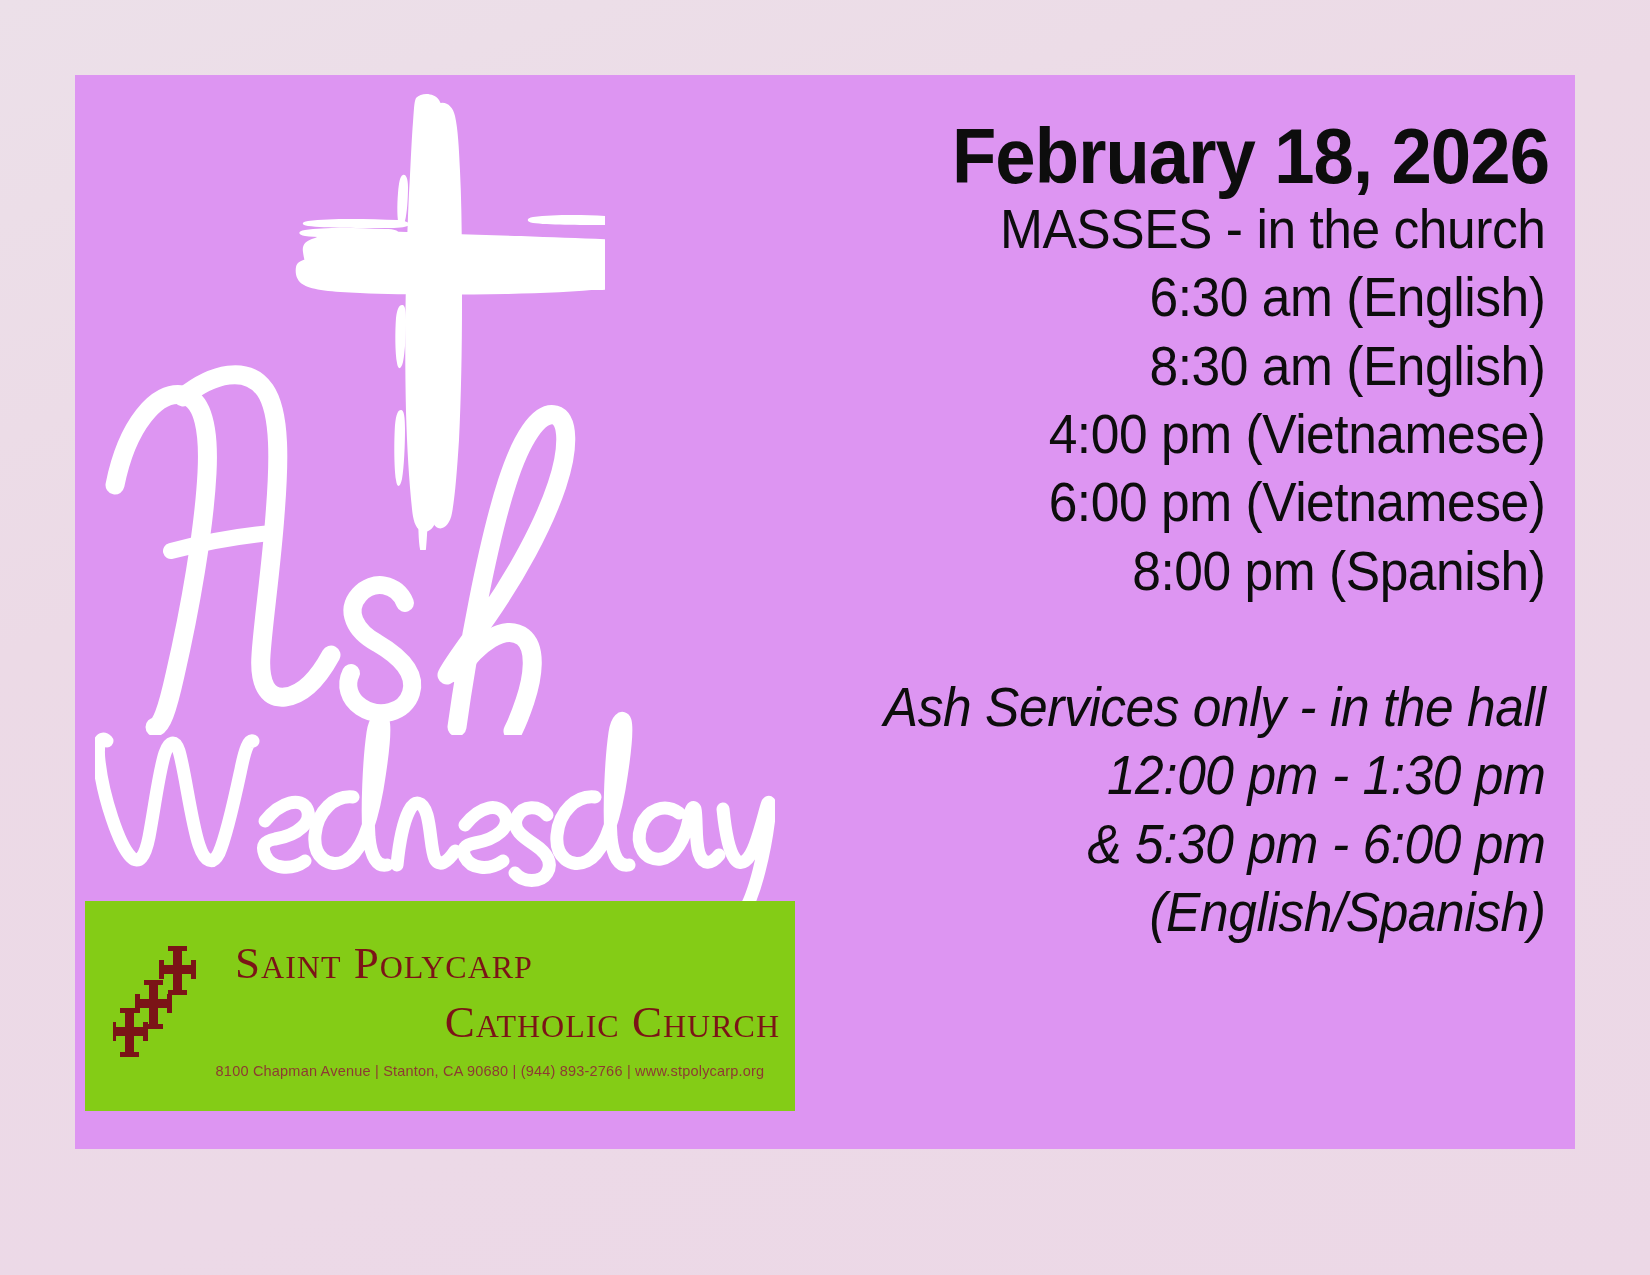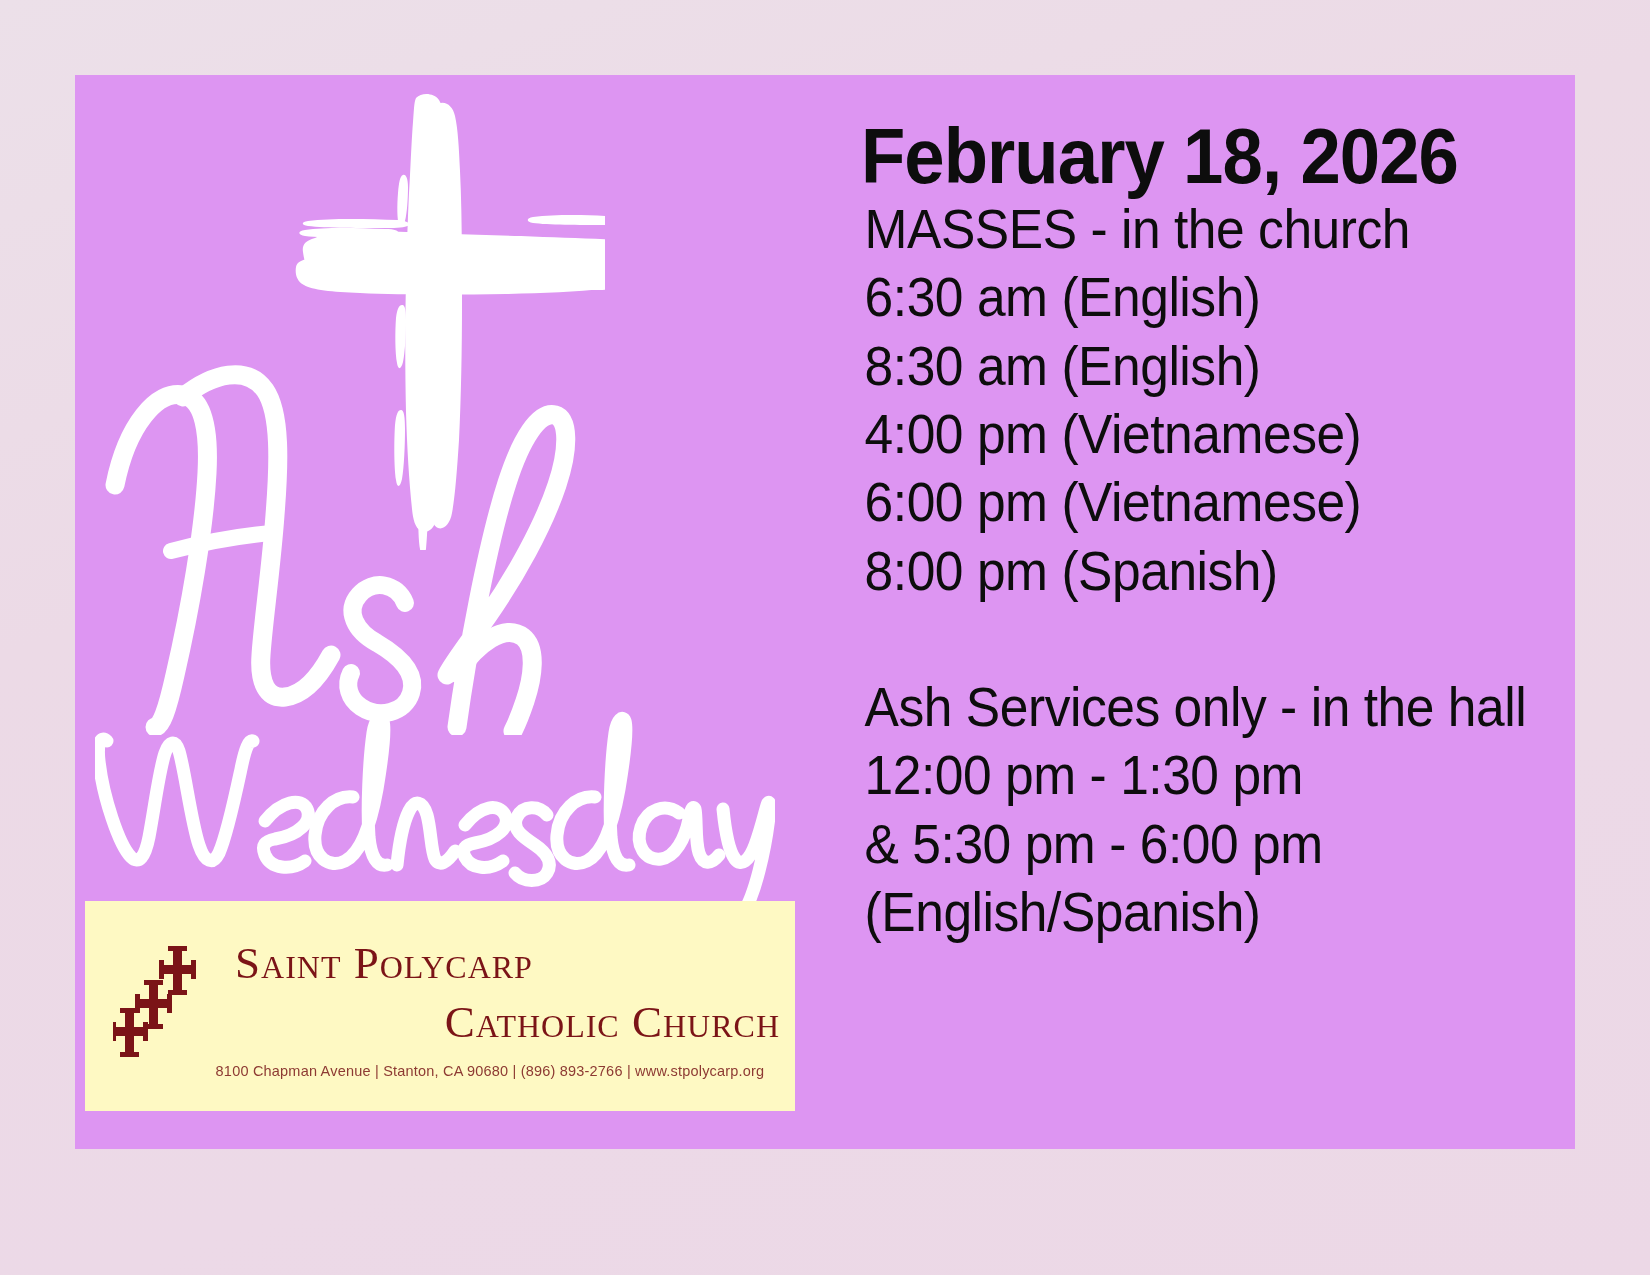--- a/index.html
+++ b/index.html
@@ -34,21 +34,21 @@
 
   
   .wed-script{
     position:absolute;left:20px;top:630px;width:680px;height:230px;
   }
   .wed-script svg{display:block;width:100%;height:100%;}
 
   
   .logo-box{
     position:absolute;left:10px;top:826px;width:710px;height:210px;
-    background:#fef9c3;
+    background:#84cc16;
     display:block;
   }
   .logo-inner{
     position:relative;width:100%;height:100%;
   }
   .logo-crosses{
     position:absolute;left:28px;top:38px;width:120px;height:120px;
   }
   .logo-crosses svg{display:block;width:100%;height:100%;}
   .logo-name{
@@ -68,37 +68,37 @@
   .logo-addr{
     position:absolute;left:110px;top:162px;width:590px;
     text-align:center;color:#8d3a33;
     font-family:"Liberation Sans",sans-serif;
     font-size:14.5px;letter-spacing:.2px;white-space:nowrap;
   }
 
   
   .right-col{
     position:absolute;left:760px;top:0;width:740px;height:1074px;
-    text-align:left;color:#0d0d0d;
+    text-align:right;color:#0d0d0d;
   }
   .headline{
     margin-top:42px;
     font-size:78px;font-weight:bold;
     letter-spacing:-1px;
     line-height:1.0;
     font-stretch:condensed;
     transform:scaleX(.93);
   }
   .masses-block{}
   .masses-block .row{
     font-size:56px;line-height:1.22;font-weight:400;
     letter-spacing:-.5px;
     transform:scaleX(.92);
   }
-  .ash-block{margin-top:68px;}
+  .ash-block{margin-top:68px;font-style:italic;}
   .ash-block .row{
     font-size:56px;line-height:1.22;font-weight:400;
     letter-spacing:-.5px;
     transform:scaleX(.92);
   }
 </style>
 </head>
 <body>
 
 <div id="stage">
@@ -250,21 +250,21 @@
                   <rect x="0" y="15" width="5" height="19"></rect>
                   <rect x="32" y="15" width="5" height="19"></rect>
                 </g>
               </g>
             </svg>
           </div>
           <div class="logo-name">
             <div class="logo-line1">Saint Polycarp</div>
             <div class="logo-line2">Catholic Church</div>
           </div>
-          <div class="logo-addr">8100 Chapman Avenue | Stanton, CA 90680 | (896) 893-2766 | www.stpolycarp.org</div>
+          <div class="logo-addr">8100 Chapman Avenue | Stanton, CA 90680 | (944) 893-2766 | www.stpolycarp.org</div>
         </div>
       </div>
     </div>
 
     <div class="right-col">
       <div class="headline">February 18, 2026</div>
 
       <div class="masses-block">
         <div class="row">MASSES - in the church</div>
         <div class="row">6:30 am (English)</div>

